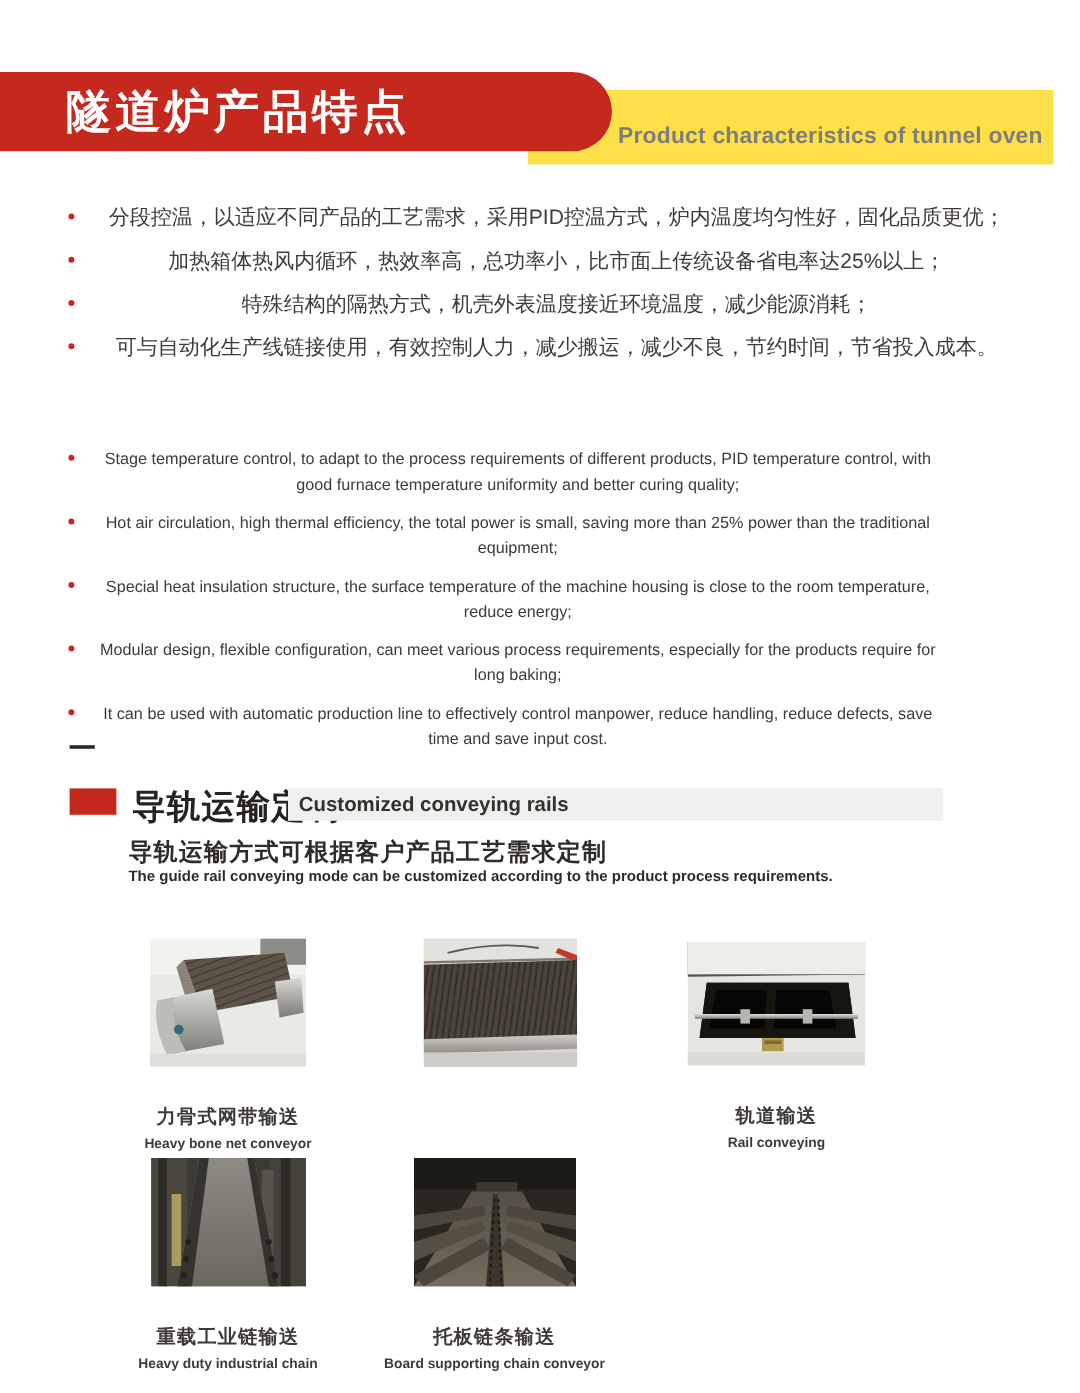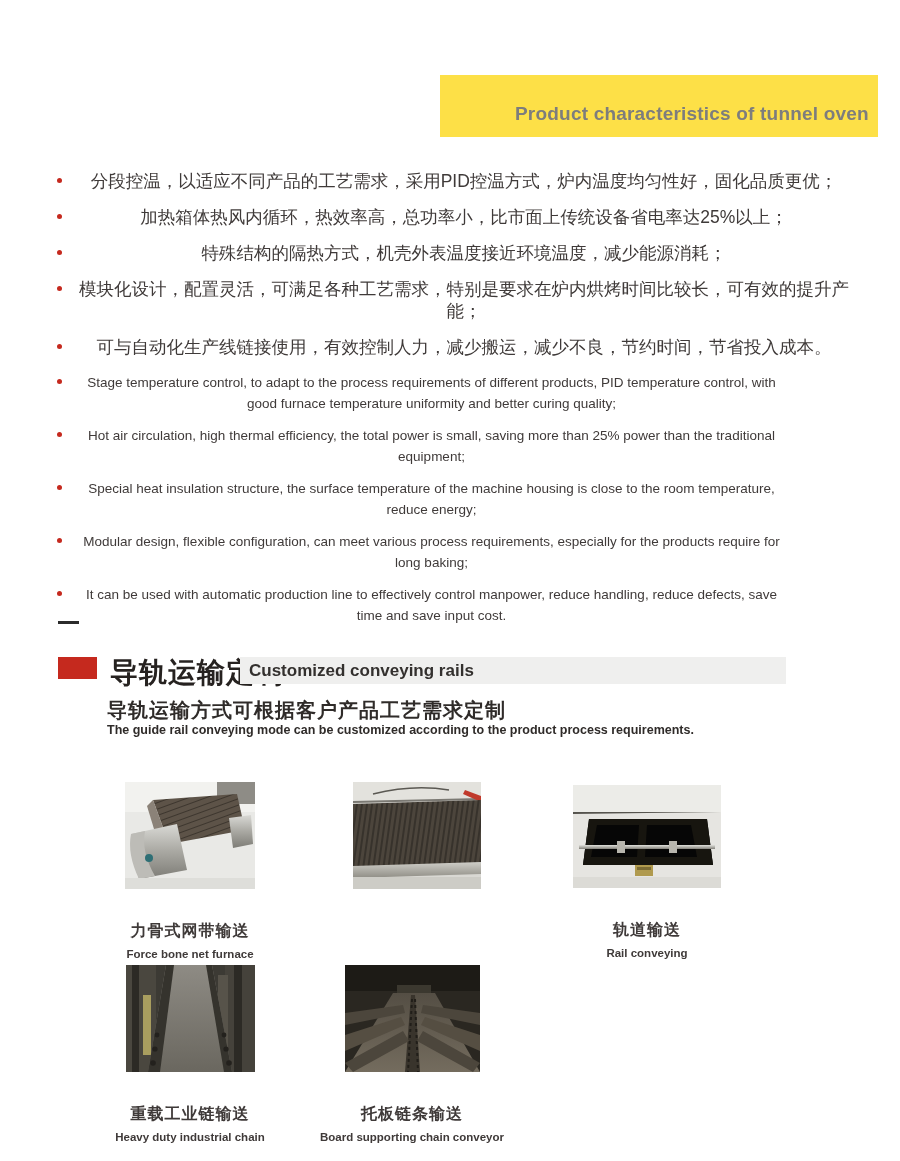--- a/index.html
+++ b/index.html
@@ -56,26 +56,28 @@
   .g3 .cap-cn{margin-top:20px;}
 </style>
 </head>
 <body>
 
 <div class="page">
 
   <div class="hdr-grayband">
     <span>Product characteristics of tunnel oven</span>
   </div>
+  <div class="hdr-redbanner">
+    <span>隧道炉产品特点</span>
+  </div>
 
   <ul class="blist cn-list">
     <li><span class="dot"></span><span>分段控温，以适应不同产品的工艺需求，采用PID控温方式，炉内温度均匀性好，固化品质更优；</span></li>
     <li><span class="dot"></span><span>加热箱体热风内循环，热效率高，总功率小，比市面上传统设备省电率达25%以上；</span></li>
     <li><span class="dot"></span><span>特殊结构的隔热方式，机壳外表温度接近环境温度，减少能源消耗；</span></li>
-    <li><span class="dot"></span><span>模块化设计，配置灵活，可满足各种工艺需求，特别是要求在炉内烘烤时间比较长，可有效的提升产能；</span></li>
     <li><span class="dot"></span><span>可与自动化生产线链接使用，有效控制人力，减少搬运，减少不良，节约时间，节省投入成本。</span></li>
   </ul>
 
   <ul class="blist en-list">
     <li><span class="dot"></span><span>Stage temperature control, to adapt to the process requirements of different products, PID temperature control, with good furnace temperature uniformity and better curing quality;</span></li>
     <li><span class="dot"></span><span>Hot air circulation, high thermal efficiency, the total power is small, saving more than 25% power than the traditional equipment;</span></li>
     <li><span class="dot"></span><span>Special heat insulation structure, the surface temperature of the machine housing is close to the room temperature, reduce energy;</span></li>
     <li><span class="dot"></span><span>Modular design, flexible configuration, can meet various process requirements, especially for the products require for long baking;</span></li>
     <li><span class="dot"></span><span>It can be used with automatic production line to effectively control manpower, reduce handling, reduce defects, save time and save input cost.</span></li>
   </ul>
@@ -109,21 +111,21 @@
       <polygon points="28,18 112,12 120,48 44,62" fill="url(#mesh1)"></polygon>
       <polygon points="28,18 44,62 36,70 22,24" fill="#8b8278"></polygon>
       <polygon points="6,52 52,42 62,88 14,97" fill="url(#steel1)"></polygon>
       <path d="M6,52 Q2,72 14,97 L30,94 Q16,70 20,49 Z" fill="#bdbcb7"></path>
       <circle cx="24" cy="76" r="4" fill="#2e6f75"></circle>
       <polygon points="104,36 126,33 128,62 108,66" fill="url(#steel1)"></polygon>
       <rect x="0" y="96" width="130" height="11" fill="#dededa"></rect>
     </svg>
     <figcaption>
       <div class="cap-cn">力骨式网带输送</div>
-      <div class="cap-en">Force bone net furnace</div>
+      <div class="cap-en">Heavy bone net conveyor</div>
     </figcaption>
   </figure>
 
   <figure class="gal g2">
     <svg class="photo" width="128" height="107" viewBox="0 0 128 107">
       <defs>
         <pattern id="mesh2" width="5" height="9" patternUnits="userSpaceOnUse" patternTransform="rotate(8)">
           <rect width="5" height="9" fill="#4c453c"></rect>
             <line x1="2" y1="0" x2="2" y2="9" stroke="#2e2a24" stroke-width="1.4"></line>
         </pattern>

